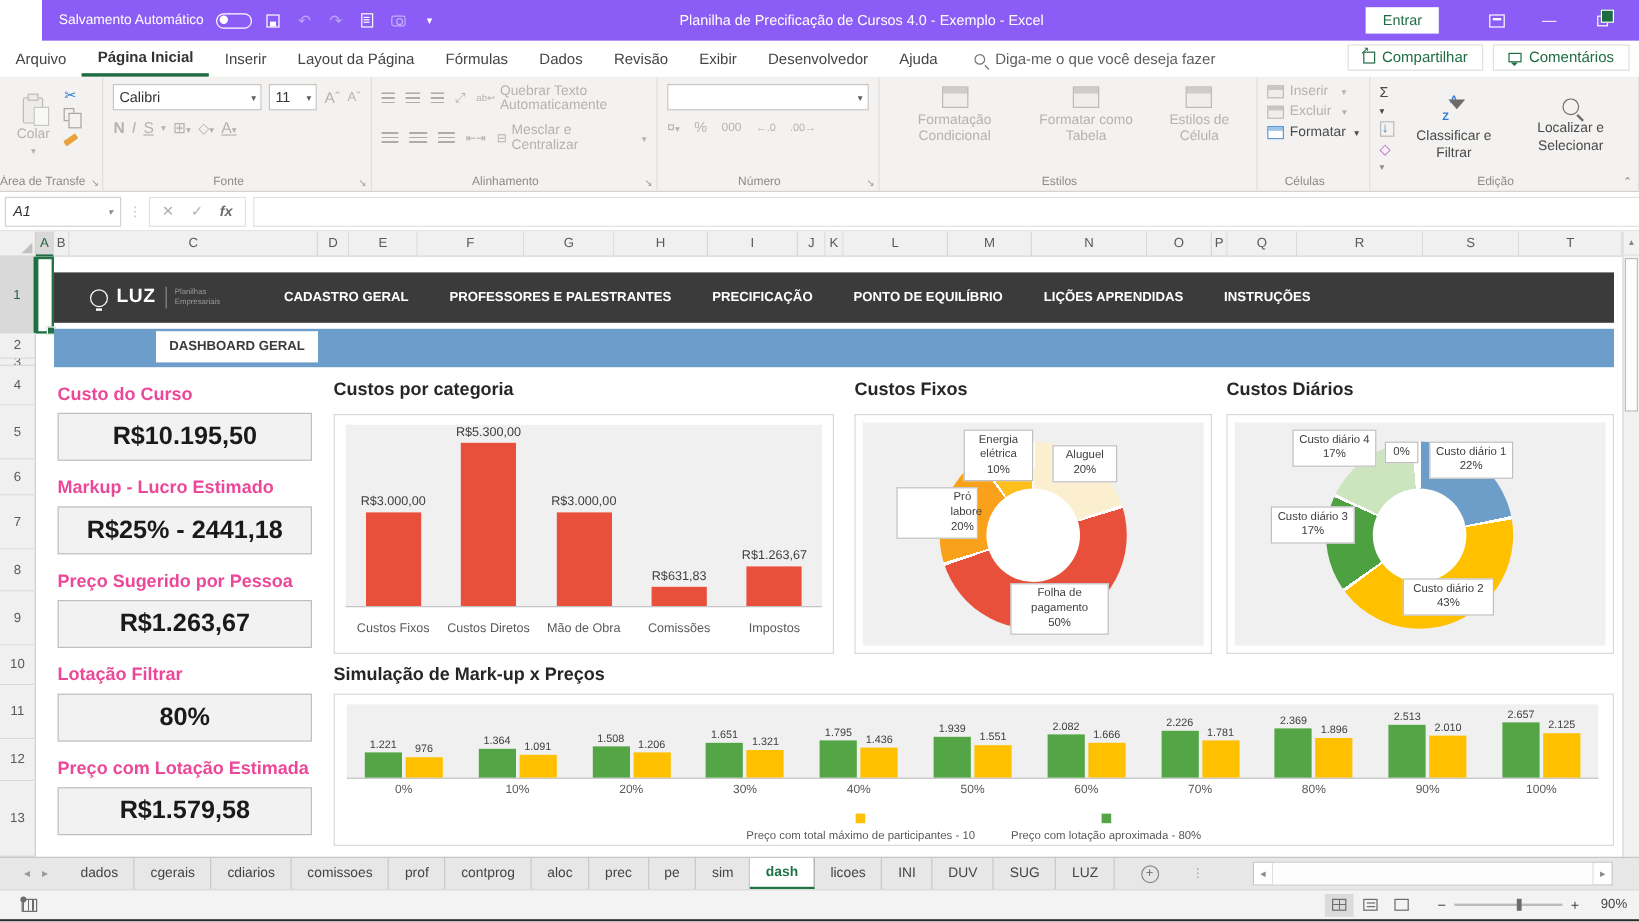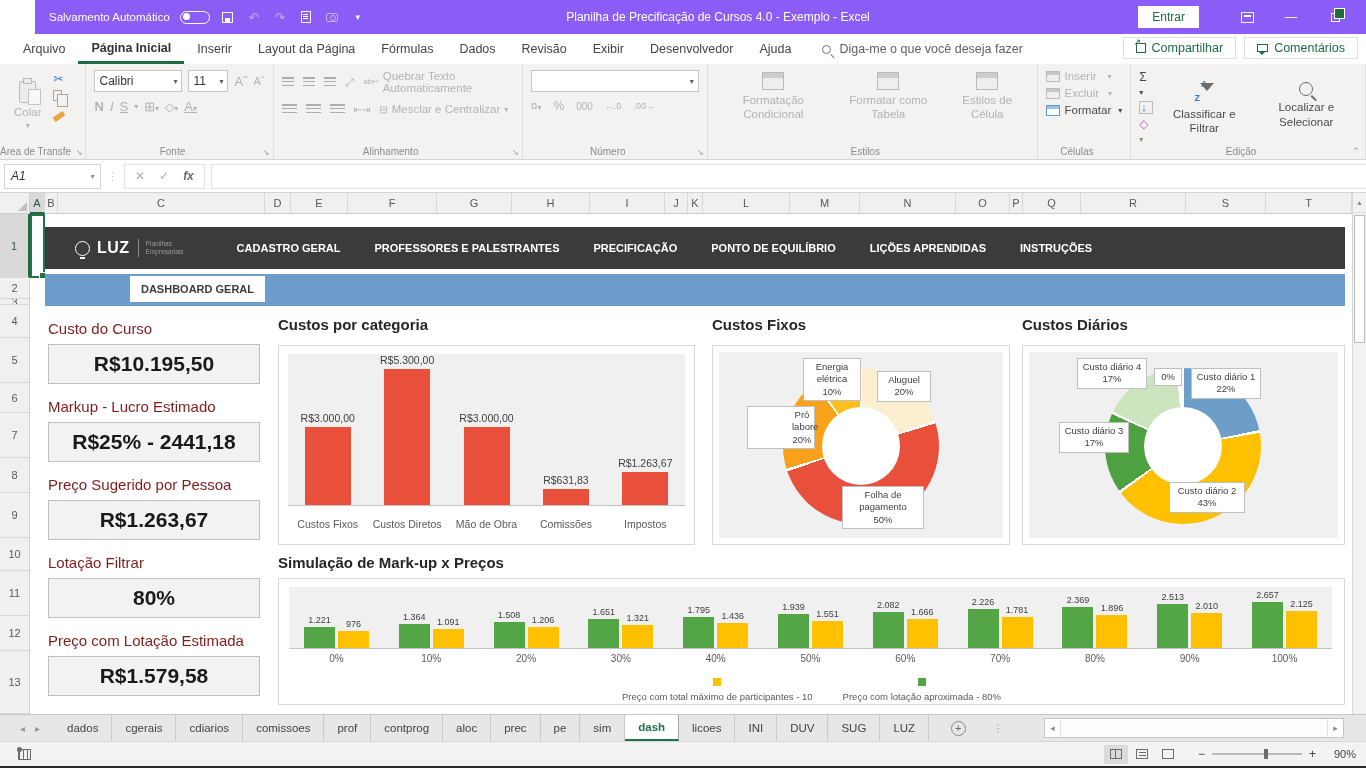--- a/index.html
+++ b/index.html
@@ -25,21 +25,21 @@
   .tb-right { position:absolute; right:0; top:0; height:34px; display:flex; align-items:center; }
   .signin-btn { background:#fff; color:#1F6C43; font-size:12px; padding:4px 14px; margin-right:26px; cursor:default; }
   .winbtn { width:44px; height:34px; display:flex; align-items:center; justify-content:center; color:#fff; font-size:12px; }
   .icon-ribopts { width:13px; height:11px; border:1.3px solid #fff; position:relative; }
   .icon-ribopts::after { content:""; position:absolute; left:2px; top:2px; width:7px; height:2px; background:#fff; }
   .icon-restore { width:9px; height:9px; border:1.2px solid #fff; position:relative; }
   .icon-restore::after { content:""; position:absolute; left:2px; bottom:2px; width:9px; height:9px; border:1.2px solid #fff; background:#1F6C43; }
 
   
   .menurow { position:absolute; left:0; top:34px; width:1366px; height:30px; background:#FFFFFF; display:flex; align-items:stretch; }
-  #menu-tabs { display:flex; align-items:stretch; padding-left:10px; }
+  #menu-tabs { display:flex; align-items:stretch; padding-left:0; }
   .mtab { padding:0 13px; font-size:12.5px; color:#444; display:flex; align-items:center; }
   .mtab.active { font-weight:bold; border-bottom:3px solid #1F6C43; color:#333; }
   .searchbox { display:flex; align-items:center; gap:8px; margin-left:18px; color:#605E5C; font-size:12.5px; }
   .mag { width:9px; height:9px; border:1.4px solid #767472; border-radius:50%; position:relative; display:inline-block; }
   .mag::after { content:""; position:absolute; left:8px; top:8px; width:5px; height:1.4px; background:#767472; transform:rotate(45deg); transform-origin:0 0; }
   .menu-right { position:absolute; right:8px; top:3px; display:flex; gap:8px; }
   .mr-btn { display:flex; align-items:center; gap:6px; border:1px solid #E1DFDD; background:#fff; color:#1F6C43; font-size:12.5px; padding:3px 12px; }
   .icon-share { width:10px; height:10px; border:1.2px solid #1F6C43; position:relative; }
   .icon-share::after { content:"↗"; position:absolute; left:-3px; top:-7px; font-size:9px; color:#1F6C43; }
   .icon-comment { width:11px; height:8px; border:1.2px solid #1F6C43; position:relative; }
@@ -59,21 +59,21 @@
   .clipcol { display:flex; flex-direction:column; gap:4px; justify-content:flex-start; padding:2px 2px; }
   .smico { font-size:12px; line-height:14px; width:22px; text-align:left; }
   .scissors { color:#2B7CD3; }
   .icon-copy { width:9px; height:11px; border:1.3px solid #A7A5A2; position:relative; display:inline-block; }
   .icon-copy::after { content:""; position:absolute; left:2.5px; top:2.5px; width:9px; height:11px; border:1.3px solid #A7A5A2; background:#F3F2F1; }
   .icon-brush { width:12px; height:5px; background:#E8A33D; transform:rotate(-35deg); display:inline-block; border-radius:1px; }
   .fontgrp .row1, .fontgrp .row2 { display:flex; align-items:center; gap:6px; }
   .fontgrp .row1 { margin-bottom:7px; }
   .combo { background:#fff; border:1px solid #C8C6C4; height:22px; display:flex; align-items:center; justify-content:space-between; font-size:12px; color:#333; padding:0 4px; }
   .combo .car { font-size:8px; color:#605E5C; }
-  .fname { width:88px; }
+  .fname { width:124px; }
   .fsize { width:40px; }
   .fmt { font-size:13px; }
   .und { text-decoration:underline; }
   .alg { width:15px; height:10px; background:repeating-linear-gradient(to bottom,#AFADAa 0 1.6px,transparent 1.6px 3.8px); }
   .algrp .row1, .algrp .row2 { display:flex; align-items:center; gap:9px; }
   .algrp .row1 { margin-bottom:9px; }
   .wraplbl, .mergelbl { font-size:11.5px; color:#B5B3B0; display:flex; align-items:center; gap:4px; }
   .numgrp .ncombo { width:168px; margin-bottom:7px; }
   .numgrp .row2 { display:flex; gap:12px; align-items:center; font-size:12px; }
   .stylesgrp { display:flex; gap:4px; }
@@ -125,21 +125,21 @@
   .brand { color:#fff; font-size:16px; font-weight:bold; letter-spacing:.5px; border-right:1px solid #8a8a8a; padding-right:8px; }
   .brandsub { color:#9a9a9a; font-size:6.5px; line-height:1.3; width:48px; }
   #nav-items { display:flex; align-items:center; height:42px; gap:0; }
   .navitem { color:#fff; font-size:11px; font-weight:bold; padding:0 17px; white-space:nowrap; display:flex; align-items:center; height:42px; }
   .navitem.active { background:#6C9DCB; height:47px; align-self:flex-start; }
   .band { position:absolute; left:15px; top:60px; width:1300px; height:32px; background:#6C9DCB; }
   .dgbox { position:absolute; left:100px; top:62px; width:135px; height:26px; background:#fff; display:flex; align-items:center; justify-content:center; font-size:11px; font-weight:bold; color:#3A3A3A; }
 
   
   #kpi-col { position:absolute; left:18px; top:98px; width:212px; }
-  .kpi-label { font-size:15px; font-weight:normal; color:#7f1d1d; margin:14px 0 7px 0; }
+  .kpi-label { font-size:15px; font-weight:bold; color:#ec4899; margin:14px 0 7px 0; }
   #kpi-col .kpi-label:first-child { margin-top:8px; }
   .kpi-value { height:40px; background:#F2F2F2; border:1px solid #BFBFBF; display:flex; align-items:center; justify-content:center; font-size:21px; font-weight:bold; color:#1a1a1a; }
 
   
   .ctitle { position:absolute; font-size:15px; font-weight:bold; color:#262626; }
   .chartbox { position:absolute; background:#fff; border:1px solid #D9D9D9; }
   .pplot { position:absolute; background:#F0F0F0; }
 
   
   #c1 { left:248px; top:131px; width:417px; height:200px; }

